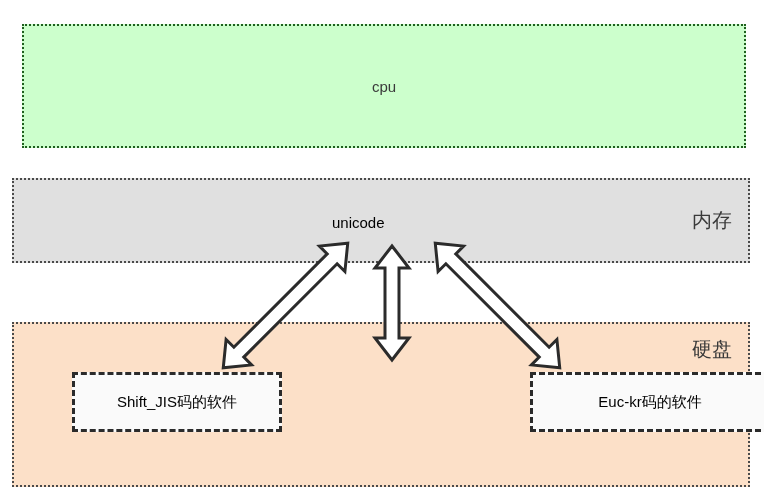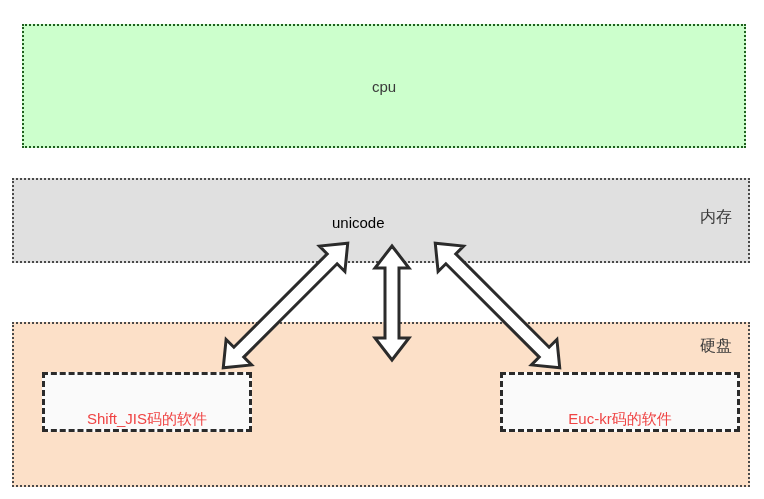--- a/index.html
+++ b/index.html
@@ -18,21 +18,21 @@
     overflow: hidden;
   }
 
   
   .layer {
     position: absolute;
     box-sizing: border-box;
   }
   .layer-label {
     position: absolute;
-    font-size: 16px;
+    font-size: 20px;
     color: #3a3a3a;
     white-space: nowrap;
   }
 
   #cpu-layer {
     left: 22px;
     top: 24px;
     width: 724px;
     height: 124px;
     background: #ccffcc;
@@ -86,27 +86,28 @@
     white-space: nowrap;
   }
 
   
   .sw-box {
     position: absolute;
     box-sizing: border-box;
     background: #fafafa;
     border: 3px dashed #2b2b2b;
     display: flex;
-    align-items: flex-end;
+    align-items: center;
     justify-content: center;
     font-size: 15px;
-    color: #ef4444;
+    color: #000000;
     white-space: nowrap;
     top: 372px;
     height: 60px;
+    margin-left: 30px;
   }
   #sw-box-0 { left: 42px;  width: 210px; }
   #sw-box-1 { left: 290px; width: 204px; }
   #sw-box-2 { left: 500px; width: 240px; }
 
   
   #arrow-layer {
     position: absolute;
     left: 0;
     top: 0;

